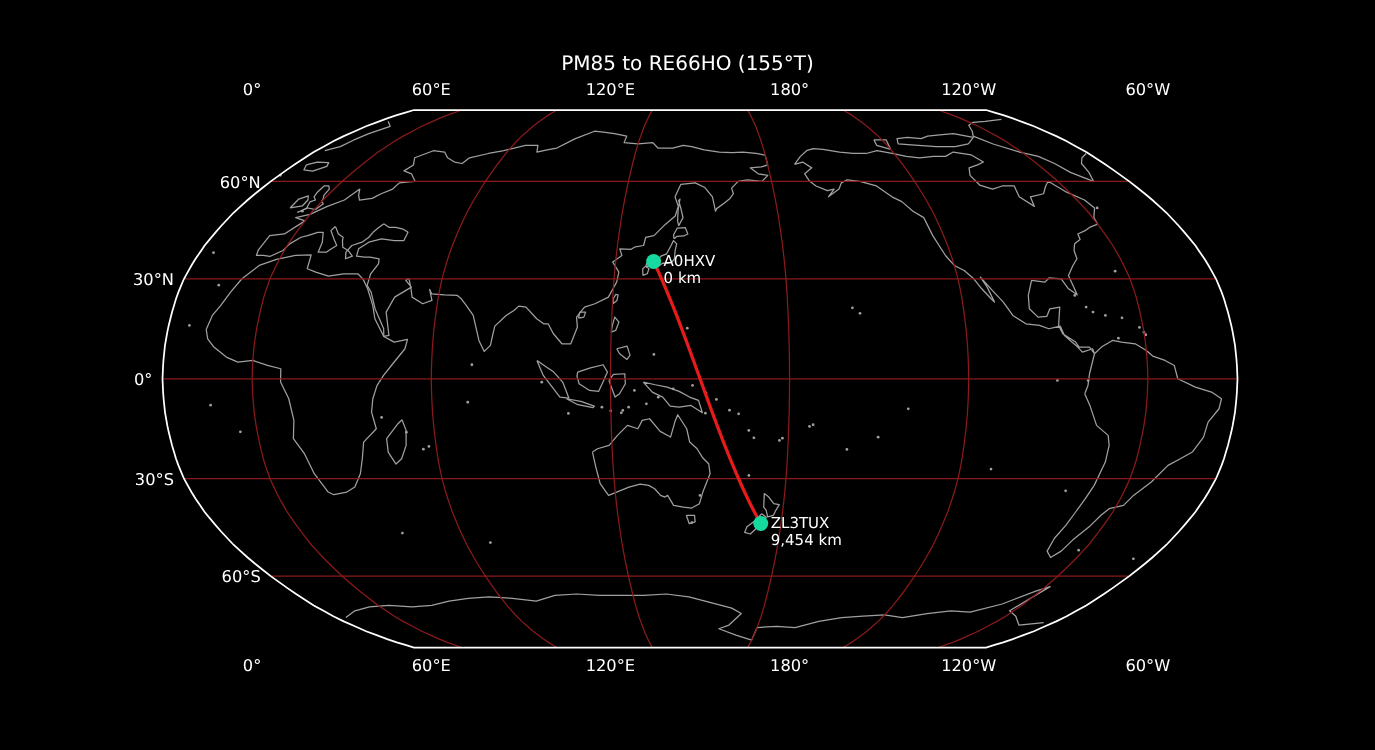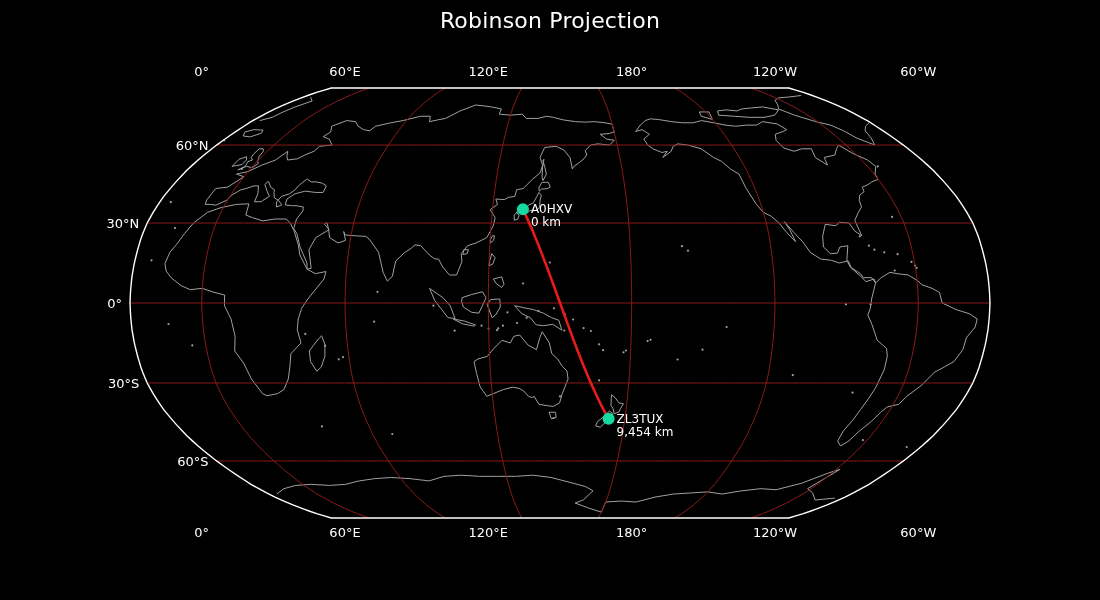--- a/index.html
+++ b/index.html
@@ -53,21 +53,21 @@
     fill: #ffffff;
     font-family: "DejaVu Sans", sans-serif;
     font-size: 12px;
   }
 </style>
 </head>
 <body>
 
 <div id="figure">
 
-  <div class="title">Robinson Projection</div>
+  <div class="subtitle">PM85 to RE66HO (155°T)</div>
 
   <svg id="mapsvg" width="1100" height="600" viewBox="0 0 1100 600">
     <g id="coastlines">
         <path d="M164.96 263.54L169.88 252.35L176.64 244.35L184.46 233.68L193.53 223.02L207.40 212.36L221.16 207.56L236.38 204.38L248.94 203.84L245.81 215.02L252.63 217.69L262.73 220.89L274.88 219.02L286.29 219.02L290.46 223.29L294.12 231.02L298.19 244.35L299.90 255.01L307.02 269.14L315.34 273.67L326.00 271.54L323.96 279.01L314.25 291.00L306.85 300.33L301.67 308.33L298.24 319.00L297.24 329.66L301.03 342.99L290.91 353.65L289.86 366.98L288.29 378.98L283.87 389.64L277.47 393.64L267.02 395.78L262.55 393.64L251.44 378.98L243.56 362.99L234.70 350.99L235.11 336.32L231.01 319.00L224.46 305.67L224.64 295.00L214.00 292.34L202.28 288.34L190.24 289.67L181.06 285.67L171.09 277.67L166.13 271.01L164.96 263.54" fill="none" stroke="#a0a0a0" stroke-width="1" stroke-linejoin="round"></path>
         <path d="M321.62 335.79L324.87 344.32L324.89 356.32L321.30 366.98L316.79 371.25L310.58 361.65L309.32 350.99L313.25 345.66L318.38 338.99L321.62 335.79" fill="none" stroke="#a0a0a0" stroke-width="1" stroke-linejoin="round"></path>
         <path d="M206.75 199.86L215.73 188.50L227.49 187.18L243.93 176.72L236.54 174.12L247.99 171.52L261.89 165.12L275.52 160.02L287.80 151.26L286.92 156.23L287.59 160.02L297.66 158.74L304.92 154.99L314.14 151.26L319.48 146.30L326.83 145.56L332.02 145.06L329.20 139.07L323.21 136.68L330.76 131.94L331.73 126.22L346.77 120.57L355.72 121.65L358.07 126.22L363.61 129.65L369.71 130.80L375.63 126.22L390.81 122.79L403.07 120.57L420.36 116.26L430.33 116.26L429.53 121.65L437.65 119.92L445.48 118.42L460.29 110.88L475.64 104.97L484.24 105.95L491.42 106.94L501.41 108.91L499.29 114.11L510.45 115.18L522.26 114.11L526.32 118.42L538.11 118.42L546.70 116.26L553.31 117.34L563.40 119.92L575.45 121.65L585.81 122.11L594.33 121.65L604.89 122.79L612.15 124.16L614.15 131.94L609.10 133.56L600.13 134.28L606.53 139.07L614.25 140.27L609.60 145.06L597.97 143.86L590.52 145.06L585.30 150.52L586.69 154.99L584.03 158.74L579.25 162.57L573.34 166.90L572.39 168.94L569.97 157.47L563.89 150.02L556.17 146.30L544.60 147.54L540.05 157.47L542.64 165.12L540.18 172.82L532.43 179.32L523.19 188.50L516.57 189.81L514.87 196.40L508.17 197.47L504.66 199.59L495.86 199.06L497.51 204.38L490.19 209.69L495.11 217.69L493.31 225.69L486.71 237.68L475.93 243.01L467.58 245.68L461.22 253.68L461.93 261.68L456.62 275.01L449.49 275.01L442.74 267.01L438.49 259.01L434.95 259.01L429.36 255.01L420.78 245.68L415.02 244.88L411.15 248.35L404.89 252.35L395.84 260.88L394.09 268.34L392.36 276.34L387.40 281.14L383.13 272.34L378.57 252.35L372.99 244.35L369.04 239.02L365.91 236.35L355.56 235.82L345.28 235.02L343.71 231.55L345.55 240.35L338.14 243.01L329.67 237.68L328.80 231.02L327.23 223.02L326.08 223.02L324.62 224.35L329.11 229.69L315.71 237.68L308.94 249.68L311.13 268.34L307.02 269.14L306.94 263.01L300.04 247.01L296.89 233.68L293.69 228.35L296.55 219.02L302.80 211.02L303.30 207.03L296.05 205.70L291.57 205.70L285.24 204.91L286.86 199.06L295.07 193.77L305.25 191.13L315.46 192.45L323.10 192.45L326.39 185.86L322.36 183.22L316.71 181.92L311.37 181.92L307.64 179.32L306.58 179.32L302.51 182.44L298.40 185.86L295.11 189.81L289.60 193.77L281.50 196.40L276.73 201.72L276.40 207.03L281.88 204.91L278.48 200.39L274.24 197.73L273.98 192.45L274.48 189.81L270.68 187.18L268.69 181.92L267.99 181.40L264.79 184.54L267.15 191.13L269.39 196.40L262.96 200.39L261.17 201.72L254.51 201.72L257.85 193.77L258.57 185.86L254.27 185.86L246.05 188.50L240.82 189.81L231.77 195.09L226.38 200.39L215.83 205.17L210.72 204.38L205.14 204.38L206.75 199.86" fill="none" stroke="#a0a0a0" stroke-width="1" stroke-linejoin="round"></path>
         <path d="M237.84 169.96L246.39 166.39L252.39 167.67L258.65 163.08L257.25 161.29L258.61 158.74L259.12 156.23L263.41 151.26L263.15 148.78L259.29 148.78L253.88 153.74L251.22 157.47L252.40 160.02L247.93 161.55L245.37 166.39L237.84 169.96" fill="none" stroke="#a0a0a0" stroke-width="1" stroke-linejoin="round"></path>
         <path d="M232.04 166.39L241.96 164.61L246.37 160.02L246.65 156.72L239.08 159.25L232.04 166.39" fill="none" stroke="#a0a0a0" stroke-width="1" stroke-linejoin="round"></path>
         <path d="M245.02 131.94L253.81 129.65L262.97 130.11L261.46 133.09L250.11 136.92L243.09 135.96L245.02 131.94" fill="none" stroke="#a0a0a0" stroke-width="1" stroke-linejoin="round"></path>
         <path d="M516.98 213.69L520.49 211.56L526.03 213.69L530.24 210.49L534.06 210.76L537.48 209.69L539.60 207.03L540.03 200.92L541.34 195.09L538.82 192.45L536.88 196.40L533.28 203.05L528.73 204.91L526.30 208.36L520.68 208.36L517.13 211.02L516.98 213.69" fill="none" stroke="#a0a0a0" stroke-width="1" stroke-linejoin="round"></path>

